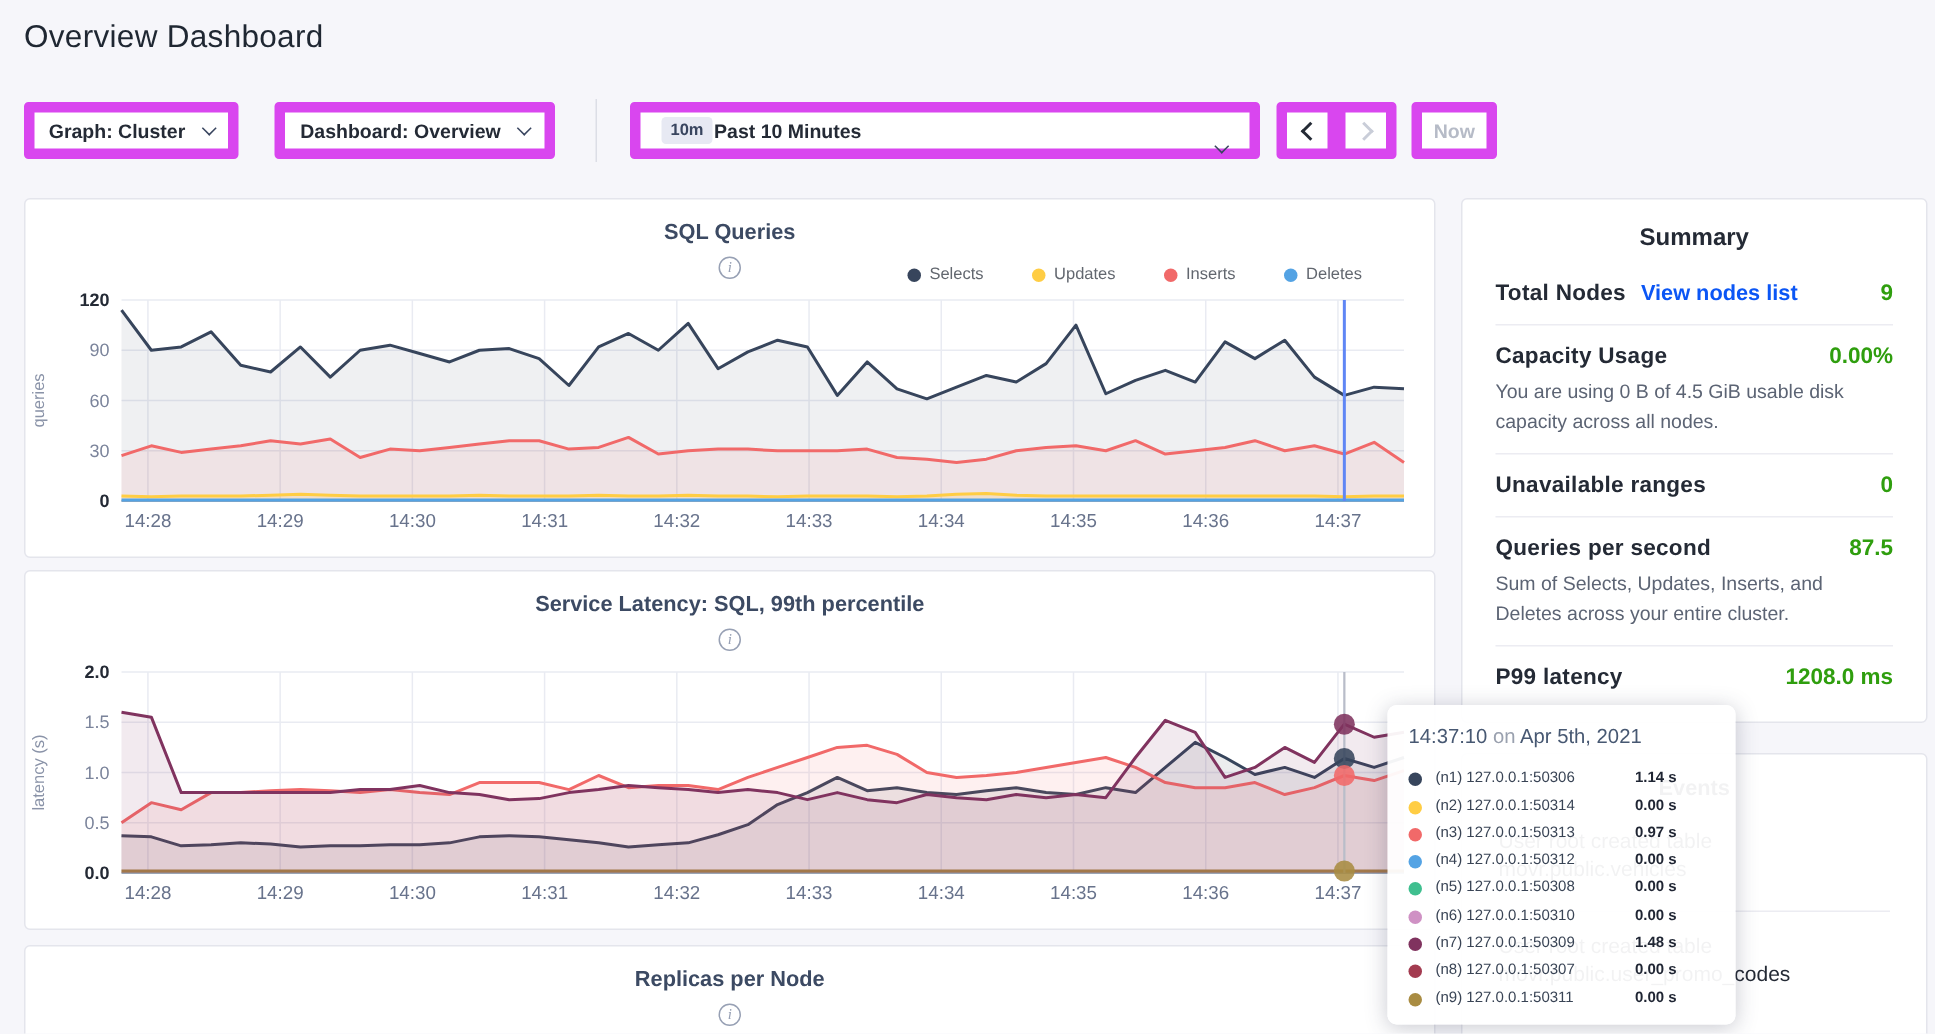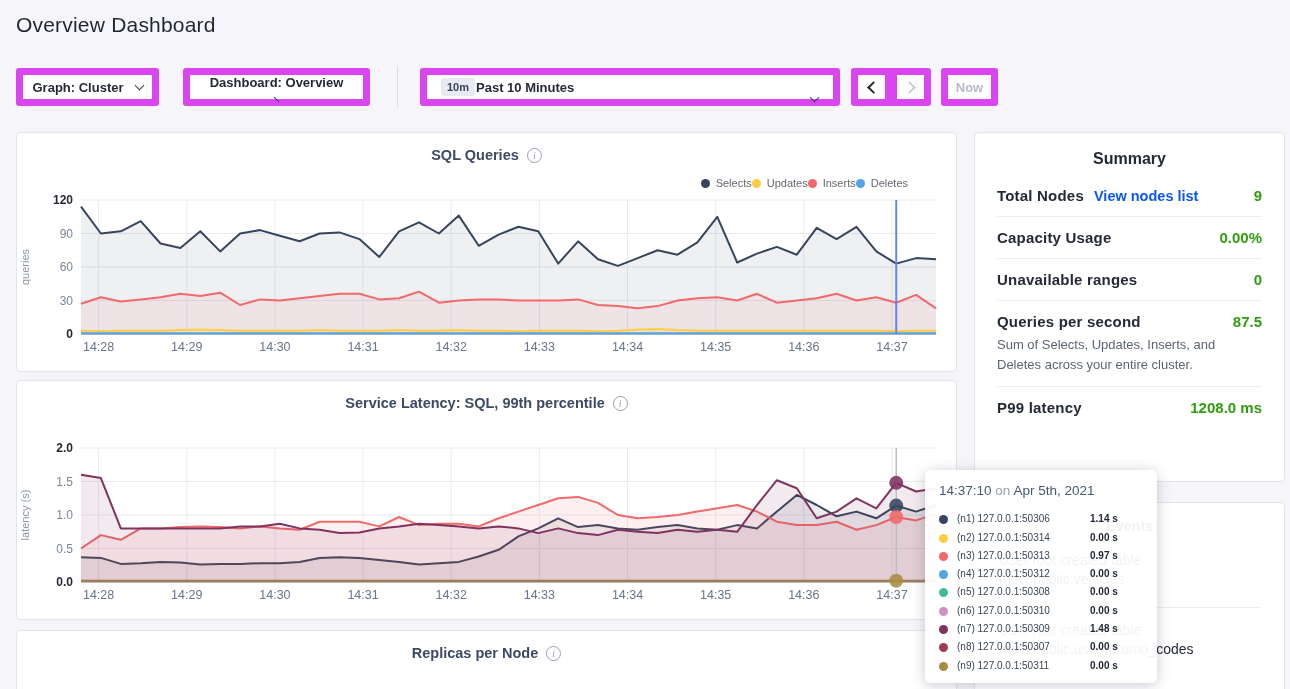--- a/index.html
+++ b/index.html
@@ -9,45 +9,45 @@
     background:#f6f6fa;
     font-family:"Liberation Sans","DejaVu Sans",sans-serif;
     color:#242a35;
   }
   .page-title { position:absolute; left:16px; top:13px; font-size:21px; font-weight:500; color:#1f2732; letter-spacing:.2px; }
 
   
   .btn { position:absolute; top:68px; height:38px; background:#fff; border:7px solid #d946ef; border-radius:3px;
          display:flex; align-items:center; justify-content:center; font-size:13px; font-weight:700; color:#242a35; cursor:pointer; }
   #dd-graph { left:16px; width:143px; gap:12px; }
-  #dd-dash  { left:183px; width:187px; gap:12px;flex-direction:column; }
+  #dd-dash  { left:183px; width:187px; gap:12px; }
   .toolbar-divider { position:absolute; left:397px; top:66px; width:1px; height:42px; background:#dcdee6; }
   #timepicker { left:420px; width:420px; justify-content:flex-start; padding:0 14px; gap:1px; }
   #timepicker .caret-wrap { position:absolute; right:15px; top:14px; }
   .badge { background:#e7e9f3; border-radius:3px; padding:3px 6px; font-size:11px; font-weight:700; color:#39455f; }
   #btn-prev { left:851px; width:41px; border-radius:3px 0 0 3px; }
   #btn-next { left:891px; width:41px; border-radius:0 3px 3px 0; margin-left:-1px; }
   #btn-now  { left:941px; width:57px; color:#b6bbc7; }
   .chev { display:inline-block; width:9px; height:9px; border-left:2.5px solid #242a35; border-bottom:2.5px solid #242a35; transform:rotate(45deg); margin-left:3px; }
   .chev.right { transform:rotate(225deg); border-color:#c9cdd8; margin-left:-3px; }
   .caret { display:inline-block; width:7px; height:7px; border-right:1.6px solid #39455f; border-bottom:1.6px solid #39455f; transform:rotate(45deg); margin-top:-3px; }
 
   
   .card { position:absolute; background:#fff; border:1px solid #e4e5ec; border-radius:4px; }
   #card-sql { left:16px; top:132px; width:941px; height:240px; }
   #card-lat { left:16px; top:380px; width:941px; height:240px; }
   #card-rep { left:16px; top:630px; width:941px; height:160px; }
   #card-sum { left:974px; top:132px; width:311px; height:350px; padding:0 22px; }
   #card-evt { left:974px; top:502px; width:311px; height:210px; padding:0 24px; }
 
-  .chart-title-row { position:absolute; left:0; right:0; top:14px; display:flex; align-items:center; justify-content:center; gap:8px; }
+  .chart-title-row { position:absolute; left:0; right:0; top:14px; display:flex; align-items:center; justify-content:center; gap:8px;flex-direction:column; }
   .chart-title { font-size:14.5px; font-weight:700; color:#3c4a63; }
   .info-icon { width:15px; height:15px; border:1px solid #97a0b4; border-radius:50%; color:#97a0b4;
                font-size:10px; line-height:13px; text-align:center; font-family:"Liberation Serif",serif; font-style:italic; cursor:pointer; }
-  .legend { position:absolute; right:48px; top:44px; display:flex; gap:0; }
+  .legend { position:absolute; right:48px; top:44px; display:flex; gap:32px; }
   .leg-item { display:flex; align-items:center; gap:6px; font-size:11px; color:#62676f; cursor:pointer; }
   .leg-dot { width:9px; height:9px; border-radius:50%; }
   svg.chart { position:absolute; left:0; top:56px; }
 
   
   .sum-title { text-align:center; font-weight:700; font-size:16px; padding:17px 0 7px; }
   .sum-row { padding:12px 0; }
   .sum-row + .sum-row { border-top:1px solid #ececf2; }
   .sum-head { display:flex; align-items:baseline; }
   .sum-label { font-size:15px; font-weight:700; letter-spacing:.2px; }
@@ -230,20 +230,21 @@
       <span class="sum-label">Total Nodes</span>
       <span class="sum-link">View nodes list</span>
       <span class="sum-val">9</span>
     </div>
   </div>
   <div class="sum-row">
     <div class="sum-head">
       <span class="sum-label">Capacity Usage</span>
       <span class="sum-val">0.00%</span>
     </div>
+    <div class="sum-desc">You are using 0 B of 4.5 GiB usable disk capacity across all nodes.</div>
   </div>
   <div class="sum-row">
     <div class="sum-head">
       <span class="sum-label">Unavailable ranges</span>
       <span class="sum-val">0</span>
     </div>
   </div>
   <div class="sum-row">
     <div class="sum-head">
       <span class="sum-label">Queries per second</span>

